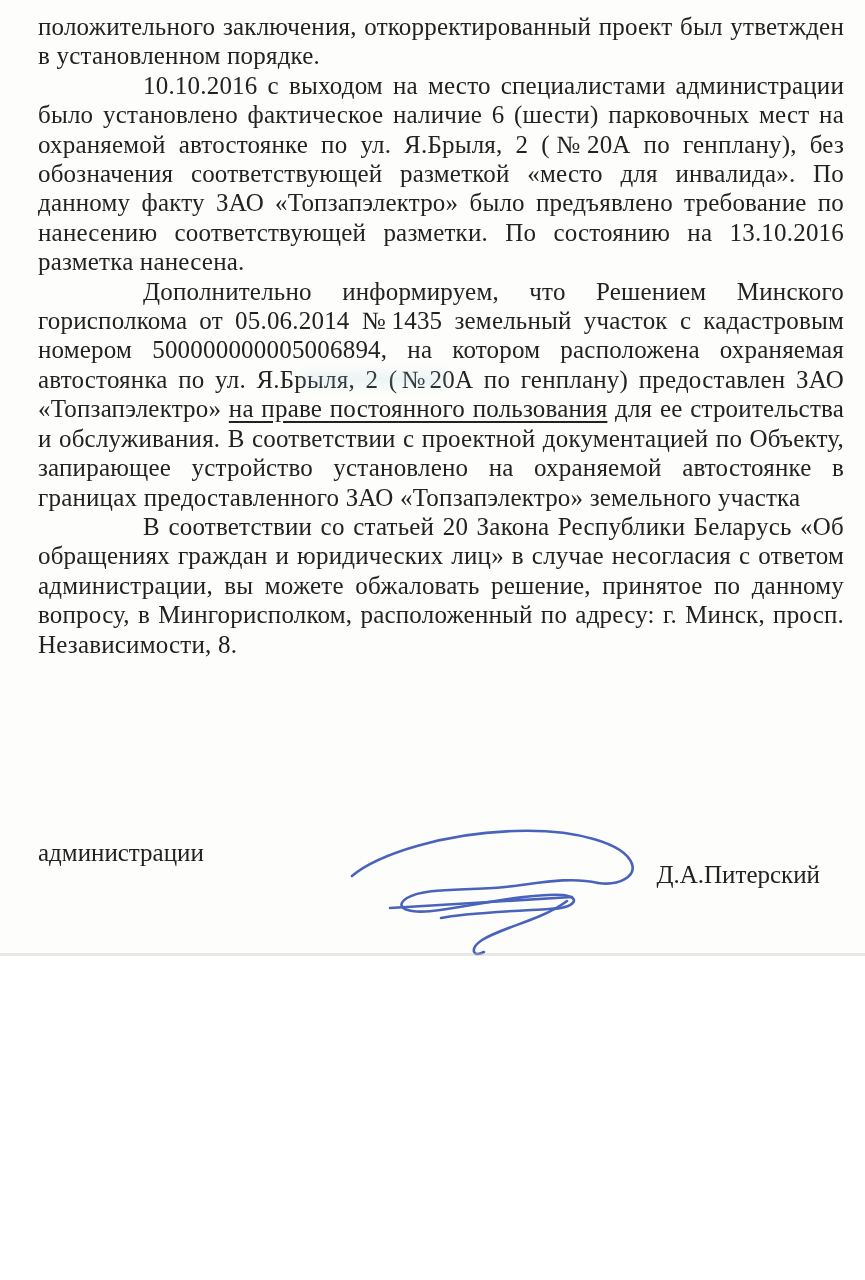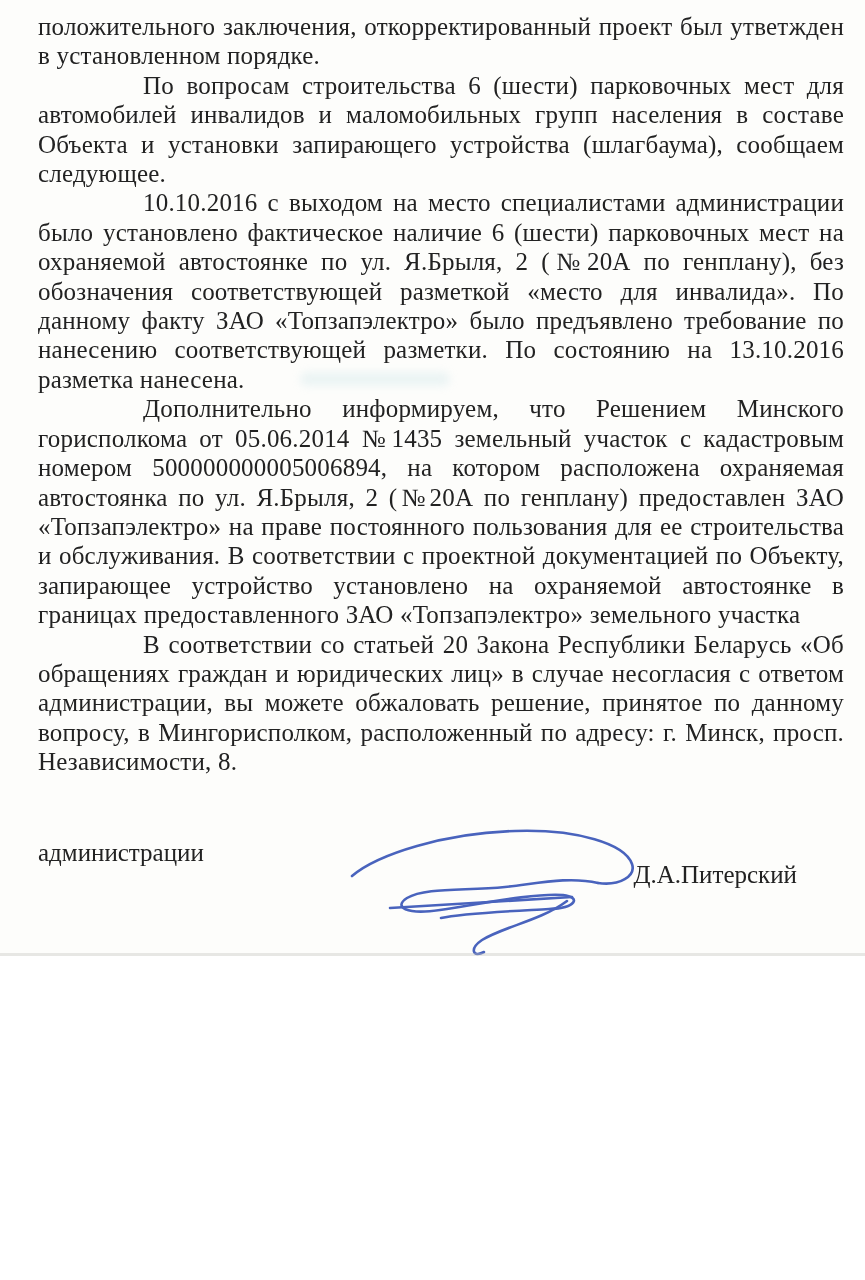--- a/index.html
+++ b/index.html
@@ -28,20 +28,21 @@
     letter-spacing: 0.2px;
   }
   .textblock p {
     margin: 0;
     padding: 0;
   }
   .textblock p.indent {
     text-indent: 105px;
   }
   .u {
+    text-decoration: underline;
     text-underline-offset: 4px;
     text-decoration-thickness: 1.5px;
   }
   
   .signoff {
     position: absolute;
     left: 38px;
     top: 838px;
     width: 806px;
     height: 160px;
@@ -49,21 +50,21 @@
     line-height: 29.4px;
   }
   .signer-title {
     position: absolute;
     left: 0;
     top: 0;
     text-align: left;
   }
   .signer-name {
     position: absolute;
-    right: 47px;
+    right: 24px;
     top: 22px;
     text-align: right;
   }
   .signature-svg {
     position: absolute;
     left: 292px;
     top: -14px;
     width: 330px;
     height: 165px;
   }
@@ -96,21 +97,20 @@
     background: rgba(190,190,185,0.35);
   }
 </style>
 </head>
 <body>
 
 <div class="page">
 
   <div class="textblock">
     <p>положительного заключения, откорректированный проект был утветжден в установленном порядке.</p>
-    <p class="indent">По вопросам строительства 6 (шести) парковочных мест для автомобилей инвалидов и маломобильных групп населения в составе Объекта и установки запирающего устройства (шлагбаума), сообщаем следующее.</p>
     <p class="indent">10.10.2016 с выходом на место специалистами администрации было установлено фактическое наличие 6 (шести) парковочных мест на охраняемой автостоянке по ул. Я.Брыля, 2 (№20А по генплану), без обозначения соответствующей разметкой «место для инвалида». По данному факту ЗАО «Топзапэлектро» было предъявлено требование по нанесению соответствующей разметки. По состоянию на 13.10.2016 разметка нанесена.</p>
     <p class="indent">
       <span>Дополнительно информируем, что Решением Минского горисполкома от 05.06.2014 №1435 земельный участок с кадастровым номером 500000000005006894, на котором расположена охраняемая автостоянка по ул. Я.Брыля, 2 (№20А по генплану) предоставлен ЗАО «Топзапэлектро» </span><span class="u">на праве постоянного пользования</span><span> для ее строительства и обслуживания. В соответствии с проектной документацией по Объекту, запирающее устройство установлено на охраняемой автостоянке в границах предоставленного ЗАО «Топзапэлектро» земельного участка</span>
     </p>
     <p class="indent">В соответствии со статьей 20 Закона Республики Беларусь «Об обращениях граждан и юридических лиц» в случае несогласия с ответом администрации, вы можете обжаловать решение, принятое по данному вопросу, в Мингорисполком, расположенный по адресу: г. Минск,  просп. Независимости, 8.</p>
   </div>
 
   <div class="signoff">
     <div class="signer-title">
       <div>администрации</div>

